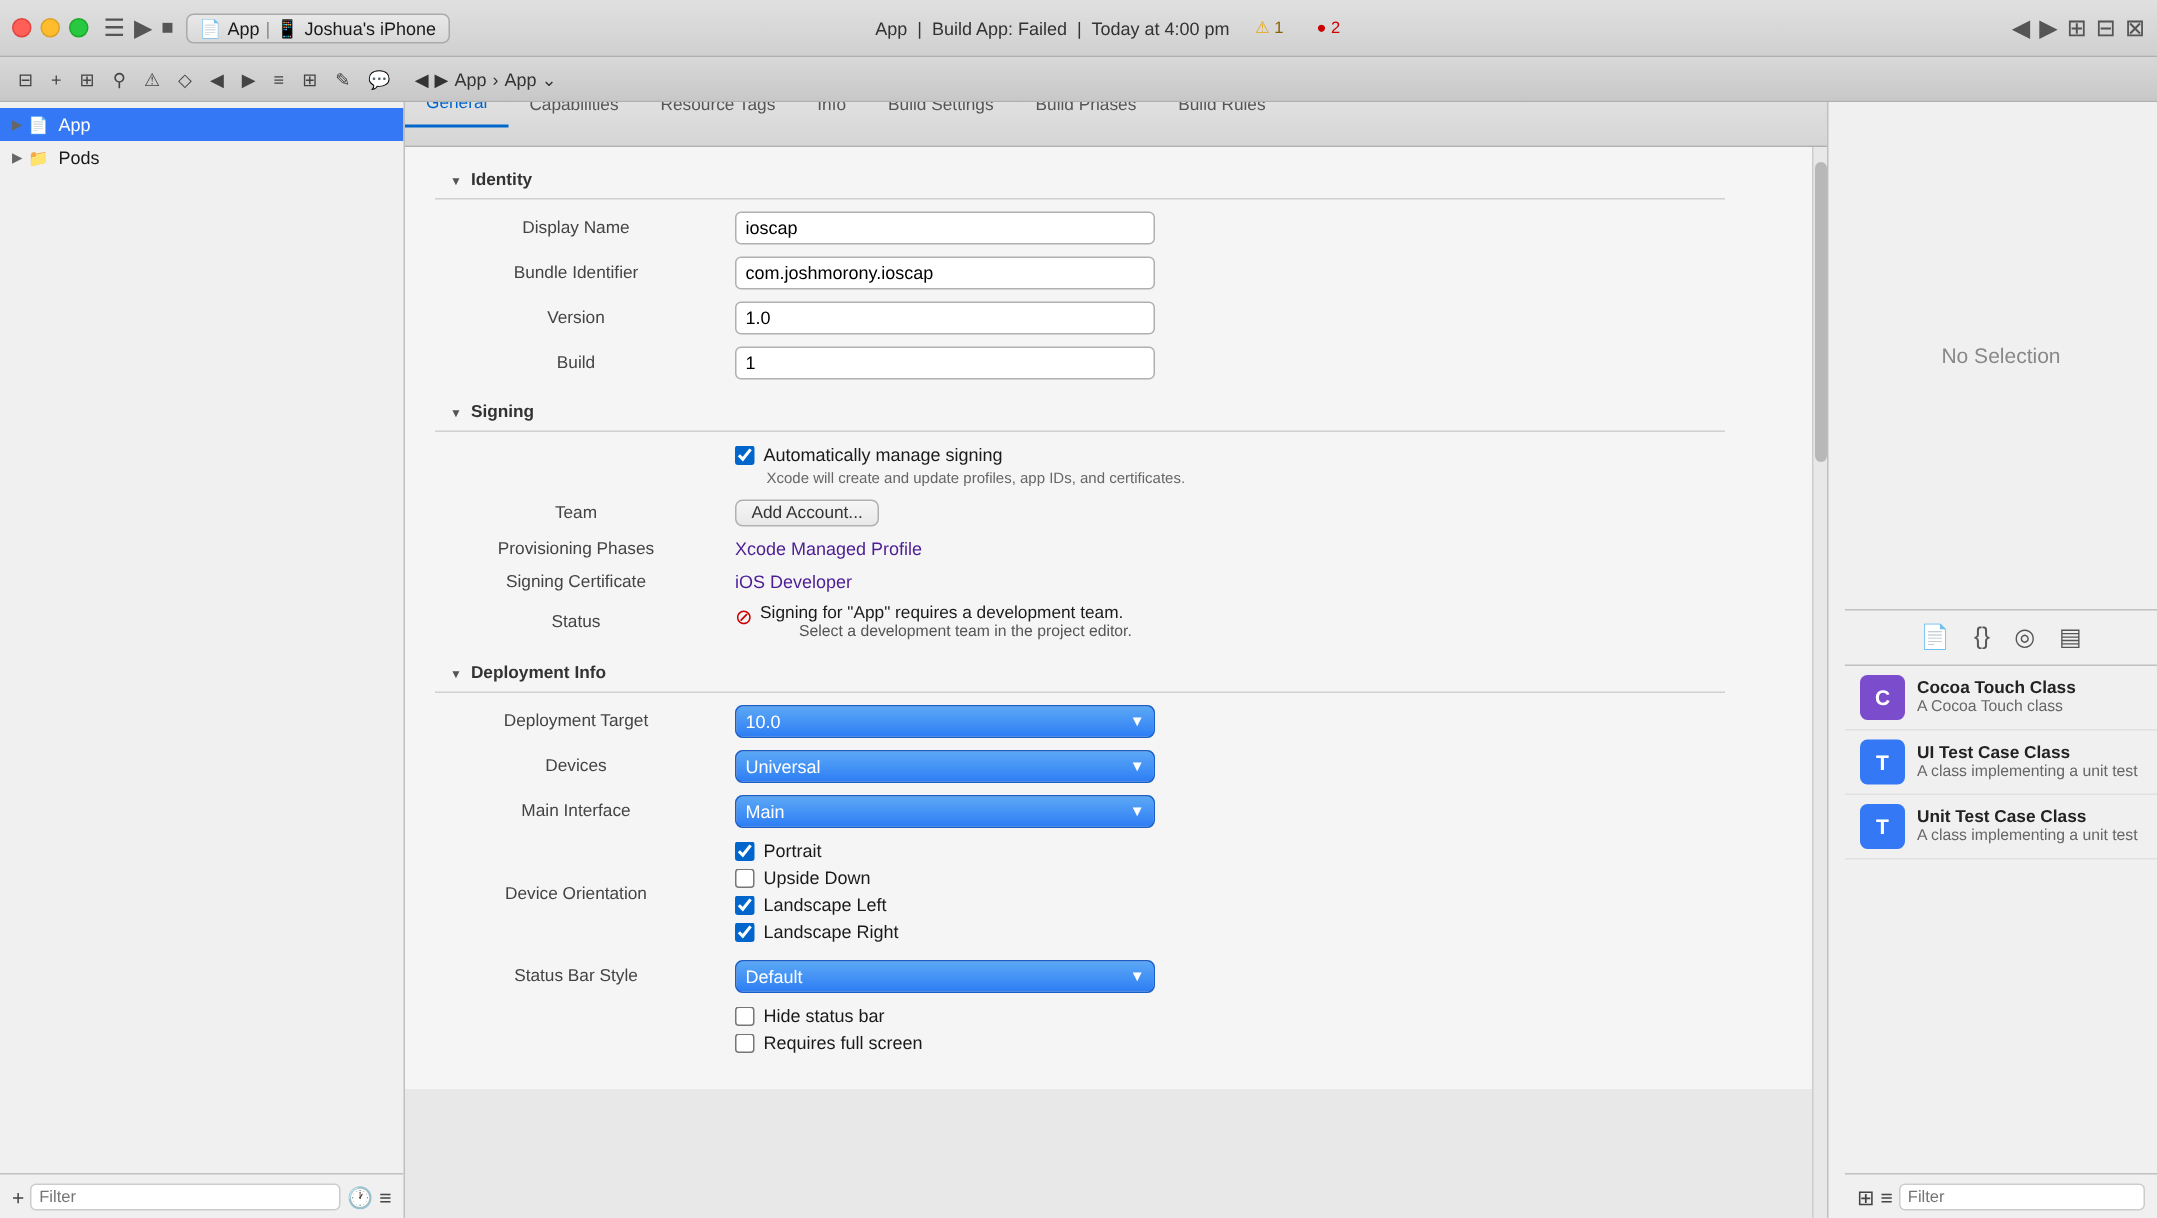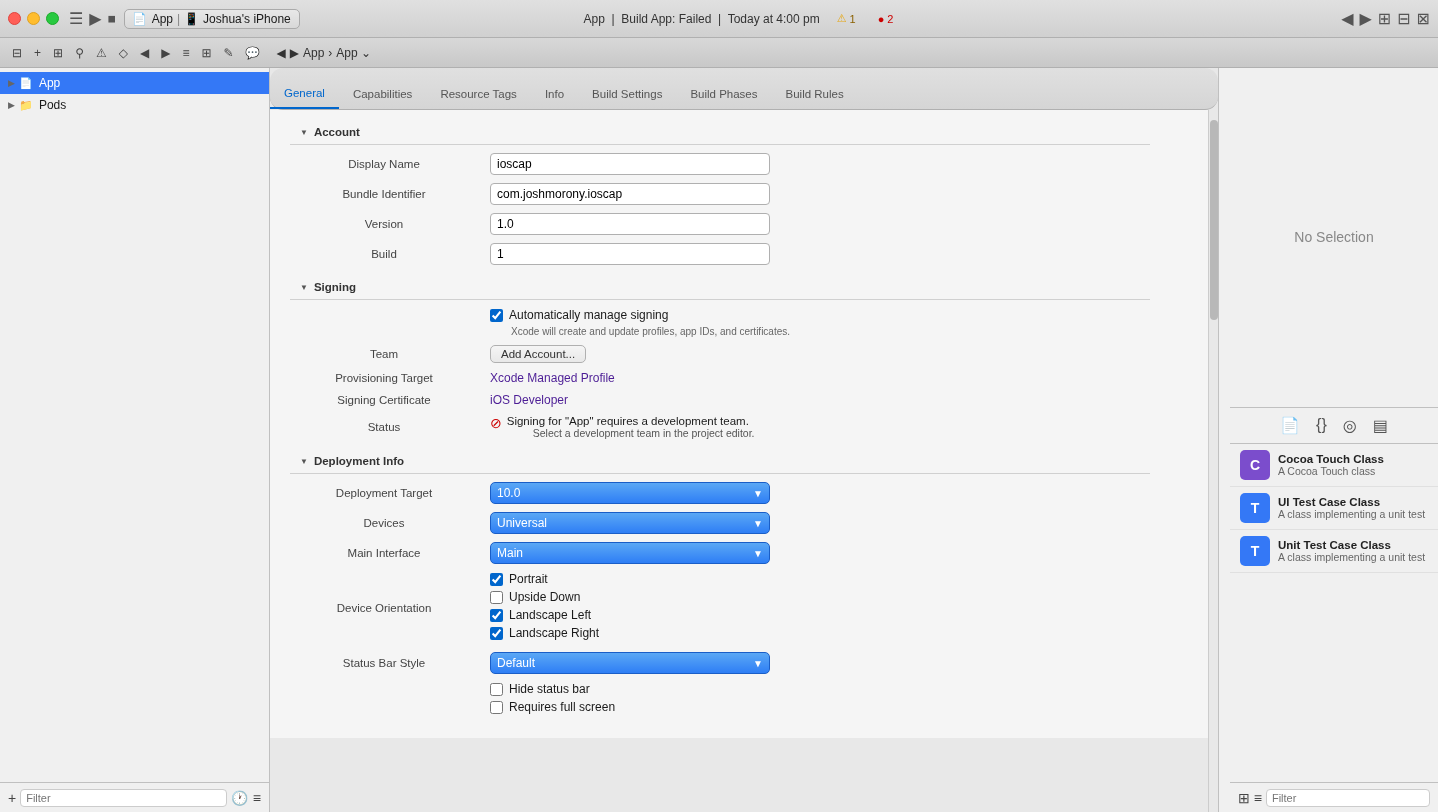--- a/index.html
+++ b/index.html
@@ -127,28 +127,27 @@
     
     .content-area {
       flex: 1;
       display: flex;
       flex-direction: column;
       overflow: hidden;
     }
 
     
     .tab-bar {
-      height: 42px;
+      height: 30px;
       background: linear-gradient(to bottom, #e0e0e0, #d5d5d5);
       display: flex;
       align-items: flex-end;
-      padding: 0 0;
+      padding: 12px 0;
       border-bottom: 1px solid #b0b0b0;
       gap: 0;
-      border-radius: 13px;
     }
     .tab {
       padding: 5px 14px;
       font-size: 11.5px;
       cursor: pointer;
       color: #555;
       border: none;
       background: none;
       height: 30px;
       display: flex;
@@ -451,21 +450,21 @@
       <button class="tab">Build Rules</button>
     </div>
 
     <div class="content-wrapper">
       <div class="settings-panel">
         <div class="settings-panel-inner">
 
           <div class="section">
             <div class="section-header">
               <span class="section-toggle">▼</span>
-              <span>Account</span>
+              <span>Identity</span>
             </div>
 
             <div class="form-row">
               <div class="form-label">Display Name</div>
               <div class="form-control">
                 <input class="text-input" type="text" value="ioscap" style="">
               </div>
             </div>
 
             <div class="form-row">
@@ -508,21 +507,21 @@
             </div>
 
             <div class="form-row">
               <div class="form-label">Team</div>
               <div class="form-control">
                 <button class="add-account-btn">Add Account...</button>
               </div>
             </div>
 
             <div class="form-row">
-              <div class="form-label">Provisioning Target</div>
+              <div class="form-label">Provisioning Phases</div>
               <div class="form-control">
                 <span class="static-value">Xcode Managed Profile</span>
               </div>
             </div>
 
             <div class="form-row">
               <div class="form-label">Signing Certificate</div>
               <div class="form-control">
                 <span class="static-value">iOS Developer</span>
               </div>

